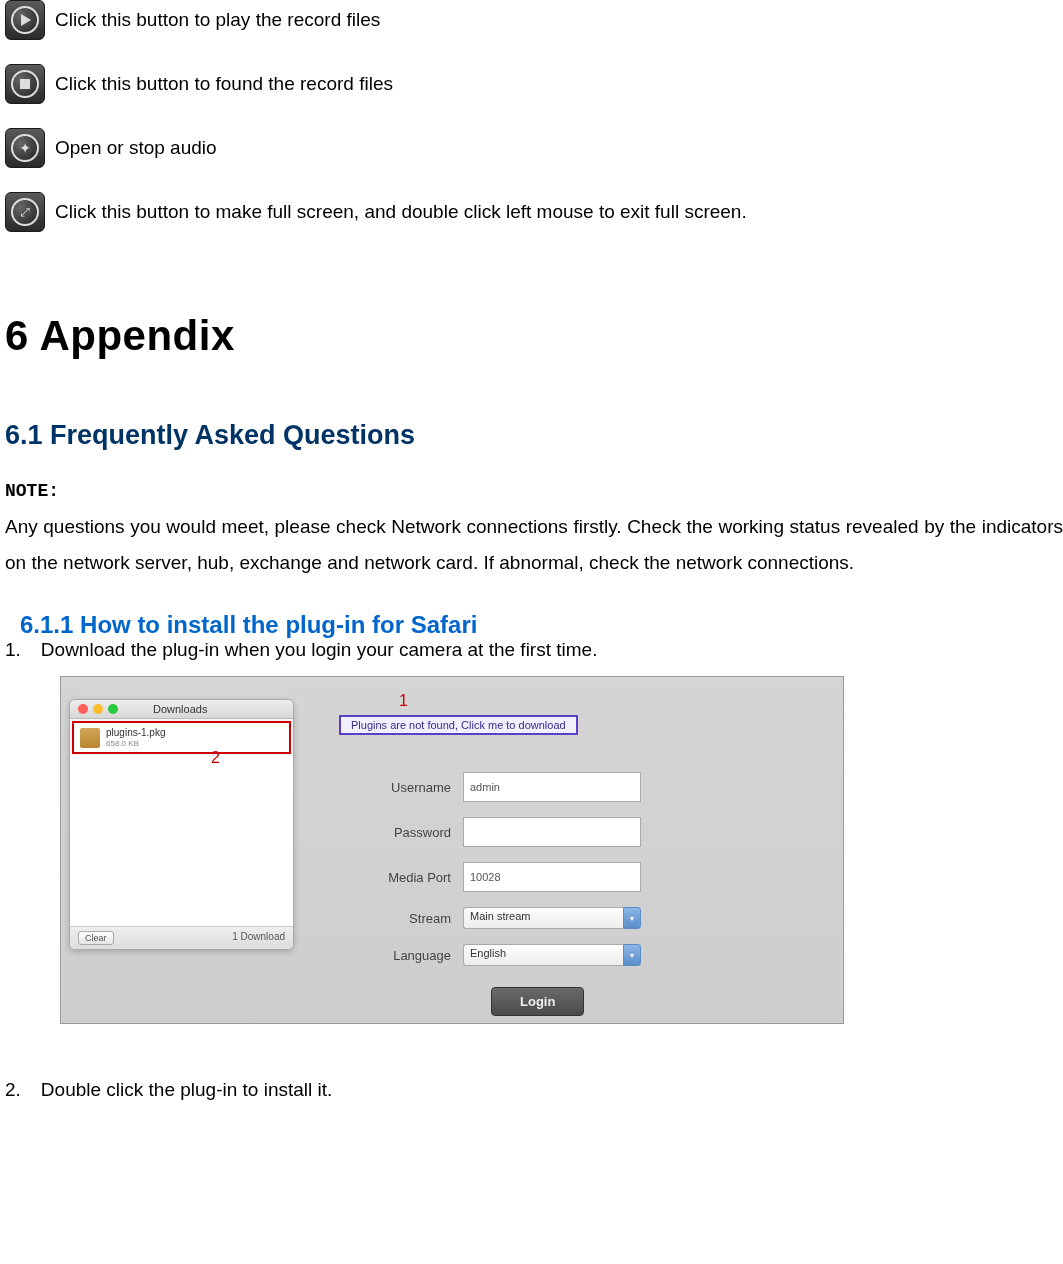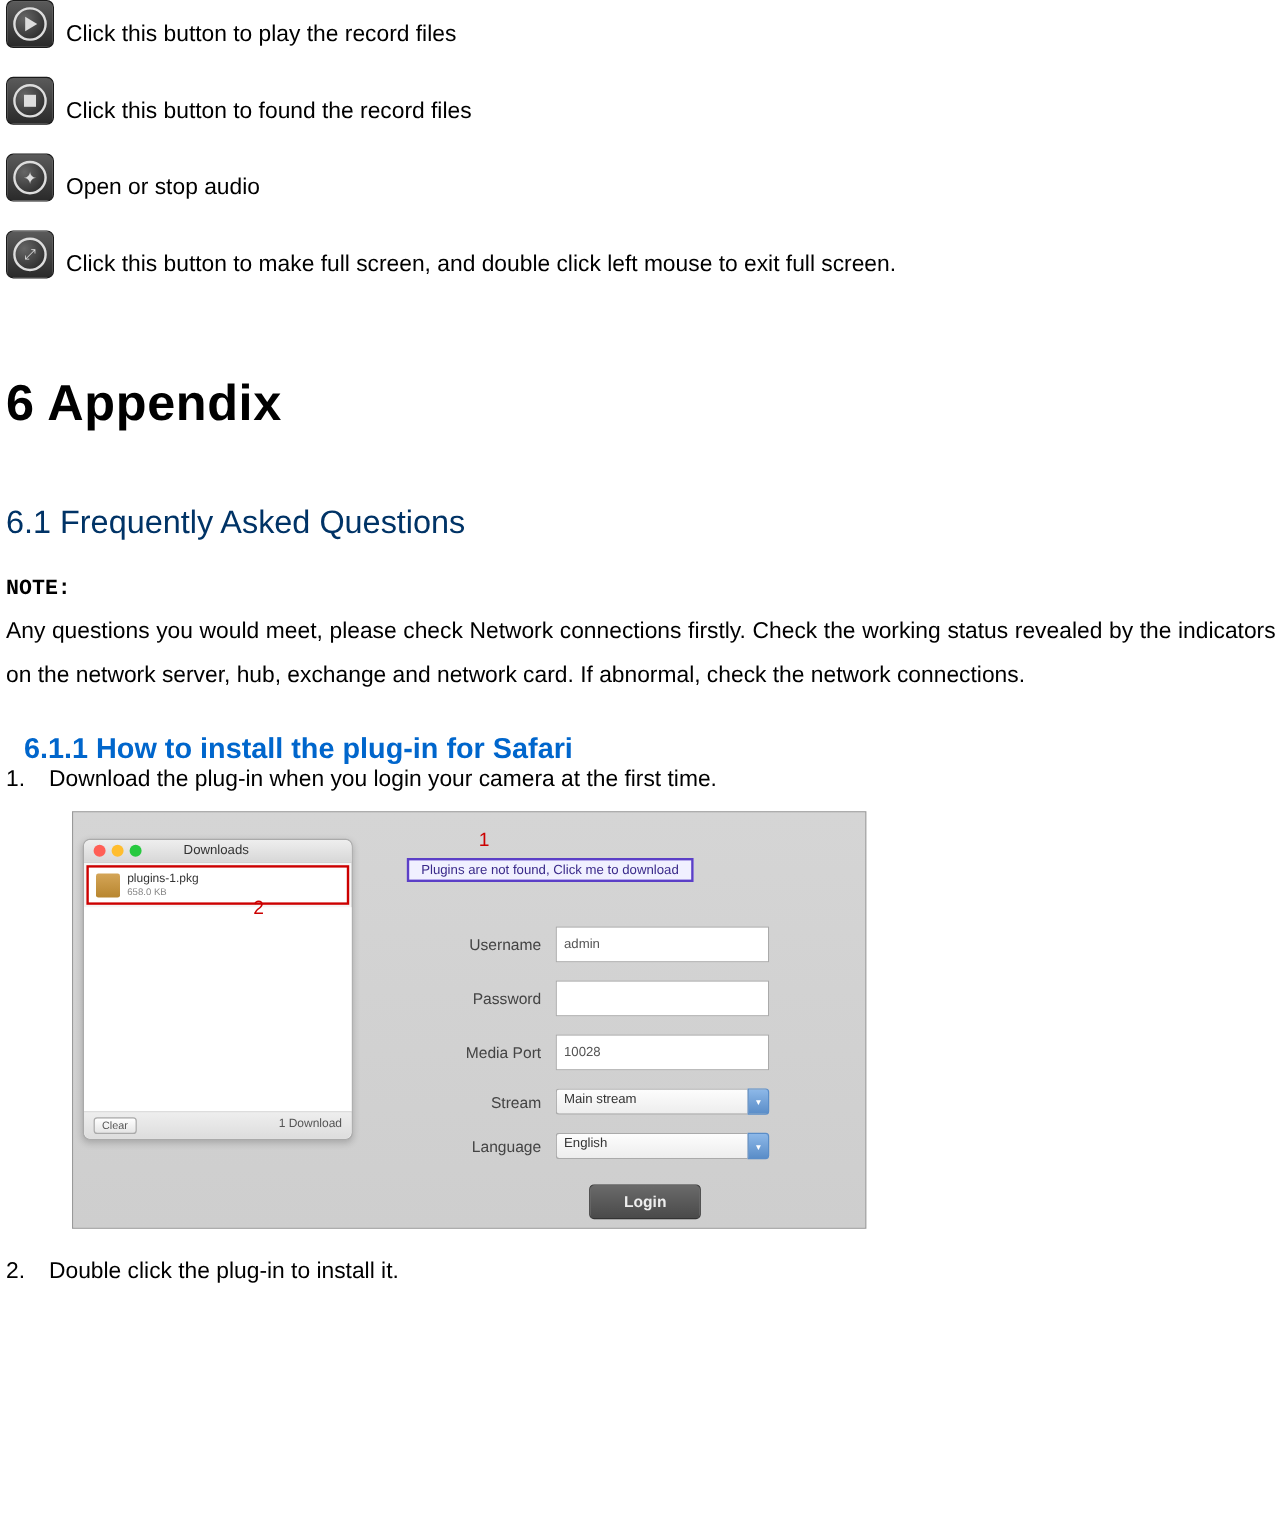--- a/index.html
+++ b/index.html
@@ -9,21 +9,21 @@
     }
     body {
       font-family: Arial, sans-serif;
       background: #fff;
       color: #000;
       width: 1063px;
       padding: 0;
     }
     .icon-row {
       display: flex;
-      align-items: flex-end;
+      align-items: center;
       gap: 10px;
       margin-bottom: 24px;
       padding-left: 5px;
     }
     .icon-button {
       width: 40px;
       height: 40px;
       background: linear-gradient(to bottom, #5a5a5a, #2a2a2a);
       border: 1px solid #1a1a1a;
       border-radius: 6px;
@@ -72,21 +72,21 @@
     h1 {
       font-size: 42px;
       font-weight: bold;
       margin-top: 80px;
       margin-bottom: 60px;
       padding-left: 5px;
       letter-spacing: 0.5px;
     }
     h2 {
       font-size: 27px;
-      font-weight: normal;
+      font-weight: bold;
       color: #003366;
       margin-bottom: 30px;
       padding-left: 5px;
     }
     .note-label {
       font-size: 18px;
       font-weight: bold;
       padding-left: 5px;
       margin-bottom: 8px;
       font-family: Liberation Mono, monospace;
@@ -109,22 +109,22 @@
       gap: 20px;
       font-size: 19px;
       padding-left: 5px;
       margin-bottom: 15px;
     }
     .step-num {
       flex-shrink: 0;
     }
     .screenshot {
       margin-left: 60px;
-      margin-bottom: 25px;
-      width: 662px;
+      margin-bottom: 55px;
+      width: 784px;
       height: 348px;
       border: 1px solid #999;
       position: relative;
       background: linear-gradient(to bottom, #d5d5d5 0%, #cecece 100%);
       overflow: hidden;
     }
     .downloads-panel {
       position: absolute;
       left: 8px;
       top: 22px;

